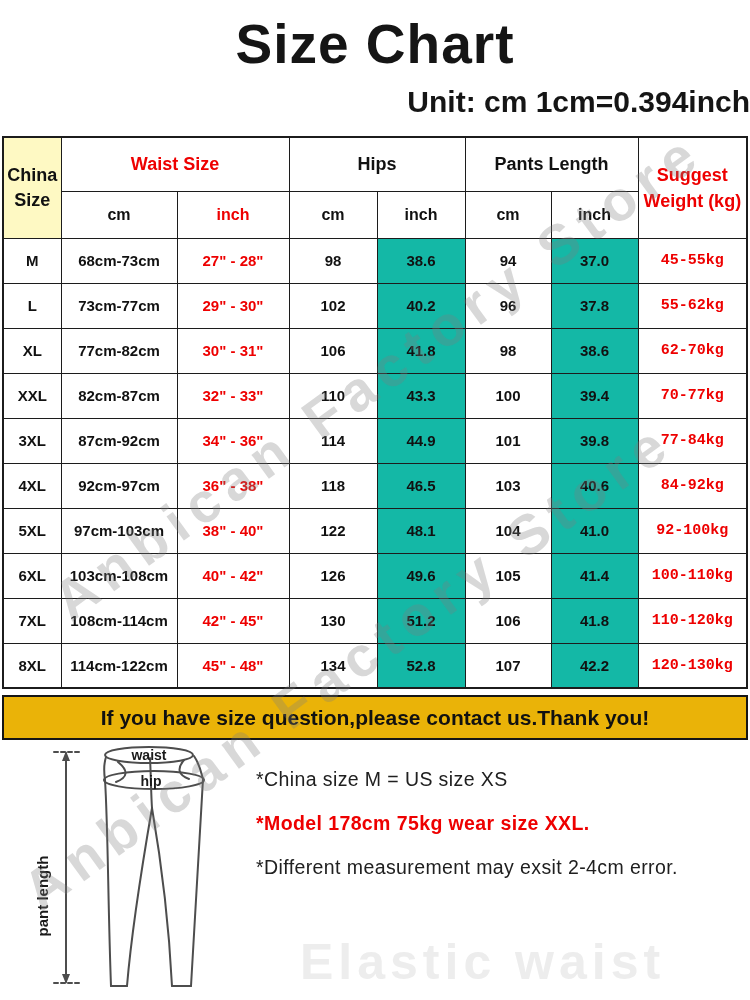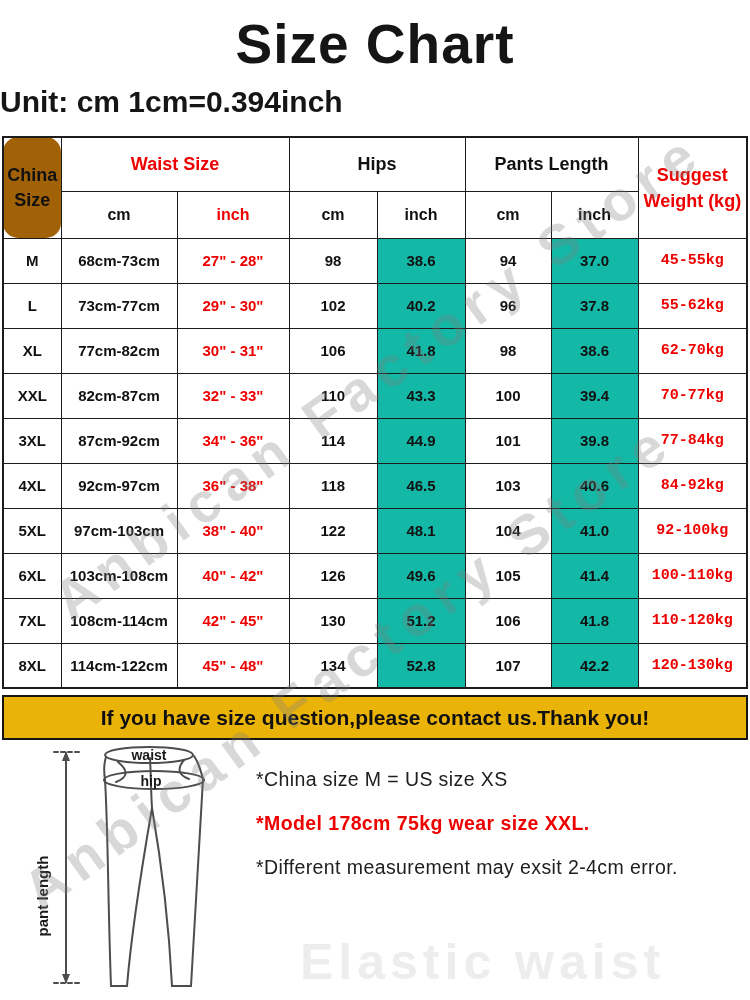--- a/index.html
+++ b/index.html
@@ -14,21 +14,21 @@
   .title {
     margin-top: 12px;
     text-align: center;
     font-size: 55px;
     font-weight: bold;
     letter-spacing: 1px;
     color: #151515;
   }
   .subtitle {
     margin-top: 9px;
-    text-align: left;
+    text-align: right;
     font-size: 30px;
     font-weight: bold;
     color: #151515;
   }
   table.size-table {
     border-collapse: collapse;
     table-layout: fixed;
     width: 746px;
     margin: 17px 0 0 2px;
     border: 2px solid #1c1c1c;
@@ -37,21 +37,21 @@
     border: 1px solid #1c1c1c;
     text-align: center;
     vertical-align: middle;
     font-weight: bold;
     padding: 0;
     overflow: hidden;
   }
   .size-table thead tr.group-row th { height: 54px; font-size: 18px; }
   .size-table thead tr.unit-row th  { height: 47px; font-size: 16px; }
   .size-table tbody td { height: 45px; font-size: 15px; }
-  .corner { background: #a16207; font-size: 17px; line-height: 1.35; border-radius: 15px; }
+  .corner { background: #fef9c3; font-size: 17px; line-height: 1.35; }
   .red { color: #ee0000; }
   .shade { background: #14b8a6; margin-top: 28px; }
   .weight-h { font-size: 16px; padding: 0 13px; line-height: 1.45; }
   .c-size { font-size: 16px; }
   .c-wcm { font-size: 14.5px; }
   .c-winch { font-size: 16.5px; }
   .c-weight { font-size: 16.5px; font-family: Liberation Mono, monospace; }
   .banner {
     margin: 6px 2px 0;
     height: 45px;

